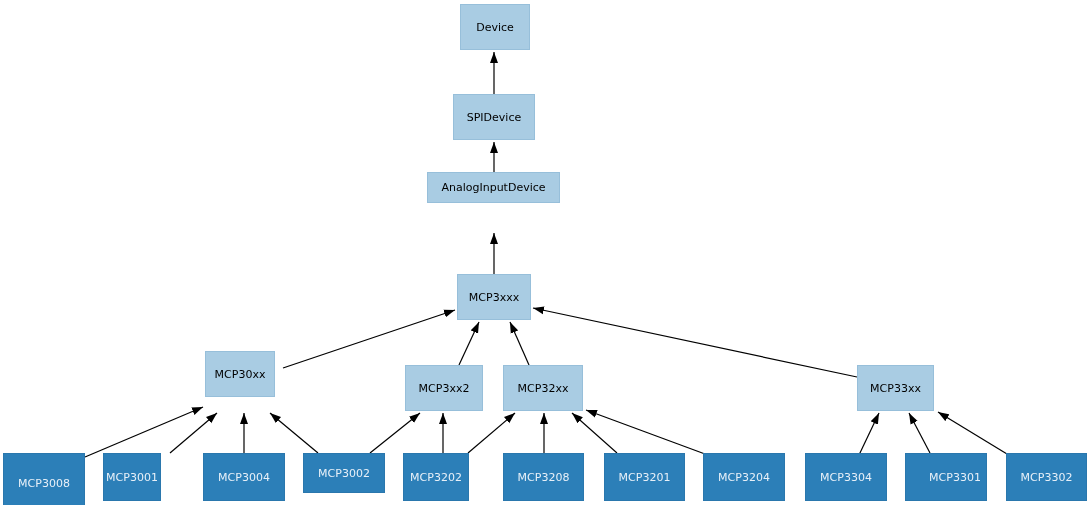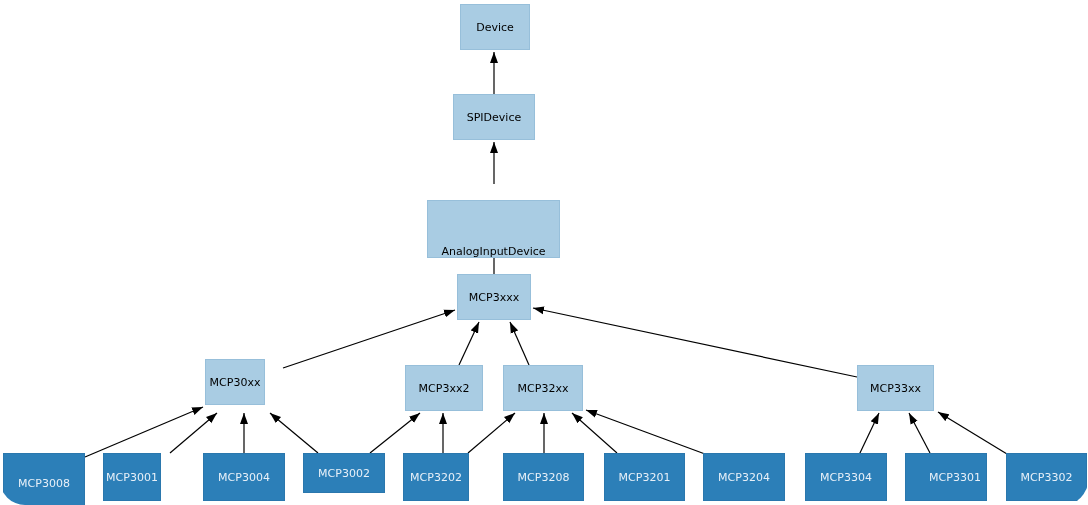--- a/index.html
+++ b/index.html
@@ -7,21 +7,20 @@
     padding: 0;
     background: #ffffff;
   }
   .canvas {
     position: relative;
     width: 1088px;
     height: 505px;
     background: #ffffff;
     font-family: "DejaVu Sans", "Liberation Sans", sans-serif;
     overflow: hidden;
-    border-radius: 25px;
   }
   #edges-layer {
     position: absolute;
     left: 0;
     top: 0;
     width: 1088px;
     height: 505px;
   }
   .node {
     position: absolute;
@@ -82,27 +81,27 @@
         <line x1="1007" y1="454" x2="938" y2="412" class="edge-line" stroke="#000000" marker-end="url(#arrowhead)"></line>
       </g>
   </svg>
   <div id="nodes-layer">
       <div class="node abstract" style="left: 460px; top: 4px; width: 70px; height: 46px;">
         <span>Device</span>
       </div>
       <div class="node abstract" style="left: 453px; top: 94px; width: 82px; height: 46px;">
         <span>SPIDevice</span>
       </div>
-      <div class="node abstract" style="left: 427px; top: 200px; width: 133px; height: 58px; align-items: flex-end;">
+      <div class="node abstract" style="left: 427px; top: 172px; width: 133px; height: 31px;">
         <span>AnalogInputDevice</span>
       </div>
       <div class="node abstract" style="left: 457px; top: 274px; width: 74px; height: 46px;">
         <span>MCP3xxx</span>
       </div>
-      <div class="node abstract" style="left: 205px; top: 359px; width: 60px; height: 46px;">
+      <div class="node abstract" style="left: 205px; top: 351px; width: 70px; height: 46px;">
         <span>MCP30xx</span>
       </div>
       <div class="node abstract" style="left: 405px; top: 365px; width: 78px; height: 46px;">
         <span>MCP3xx2</span>
       </div>
       <div class="node abstract" style="left: 503px; top: 365px; width: 80px; height: 46px;">
         <span>MCP32xx</span>
       </div>
       <div class="node abstract" style="left: 857px; top: 365px; width: 77px; height: 46px;">
         <span>MCP33xx</span>

